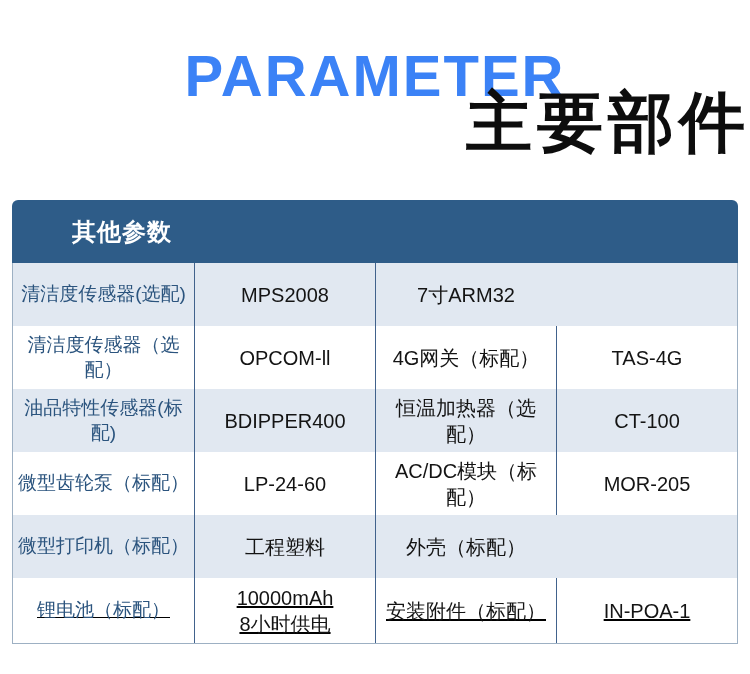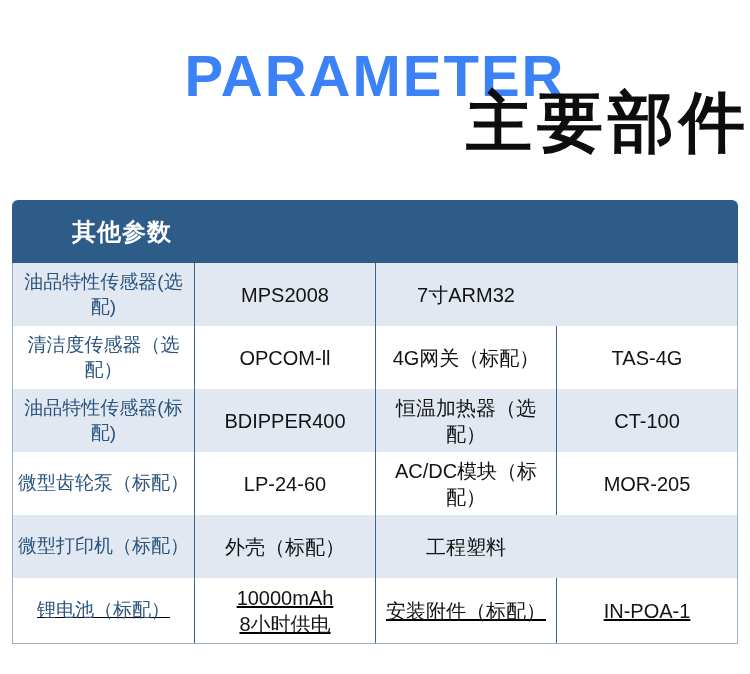--- a/index.html
+++ b/index.html
@@ -108,21 +108,21 @@
 
   <div class="spec-table">
 
     <div class="table-header">
       <span class="table-header-label">其他参数</span>
     </div>
 
     <div class="table-body">
 
       <div class="t-row alt">
-        <div class="t-cell name">油品特性传感器(选配)</div>
+        <div class="t-cell name">清洁度传感器(选配)</div>
         <div class="t-cell">MPS2008</div>
         <div class="t-cell">7寸ARM32</div>
       </div>
 
       <div class="t-row">
         <div class="t-cell name">清洁度传感器（选配）</div>
         <div class="t-cell">OPCOM-ll</div>
         <div class="t-cell">4G网关（标配）</div>
         <div class="t-cell">TAS-4G</div>
       </div>
@@ -136,22 +136,22 @@
 
       <div class="t-row">
         <div class="t-cell name">微型齿轮泵（标配）</div>
         <div class="t-cell">LP-24-60</div>
         <div class="t-cell">AC/DC模块（标配）</div>
         <div class="t-cell">MOR-205</div>
       </div>
 
       <div class="t-row alt">
         <div class="t-cell name">微型打印机（标配）</div>
+        <div class="t-cell">工程塑料</div>
         <div class="t-cell">外壳（标配）</div>
-        <div class="t-cell">工程塑料</div>
       </div>
 
       <div class="t-row last">
         <div class="t-cell name">锂电池（标配）</div>
         <div class="t-cell">10000mAh
 8小时供电</div>
         <div class="t-cell">安装附件（标配）</div>
         <div class="t-cell">IN-POA-1</div>
       </div>
 

